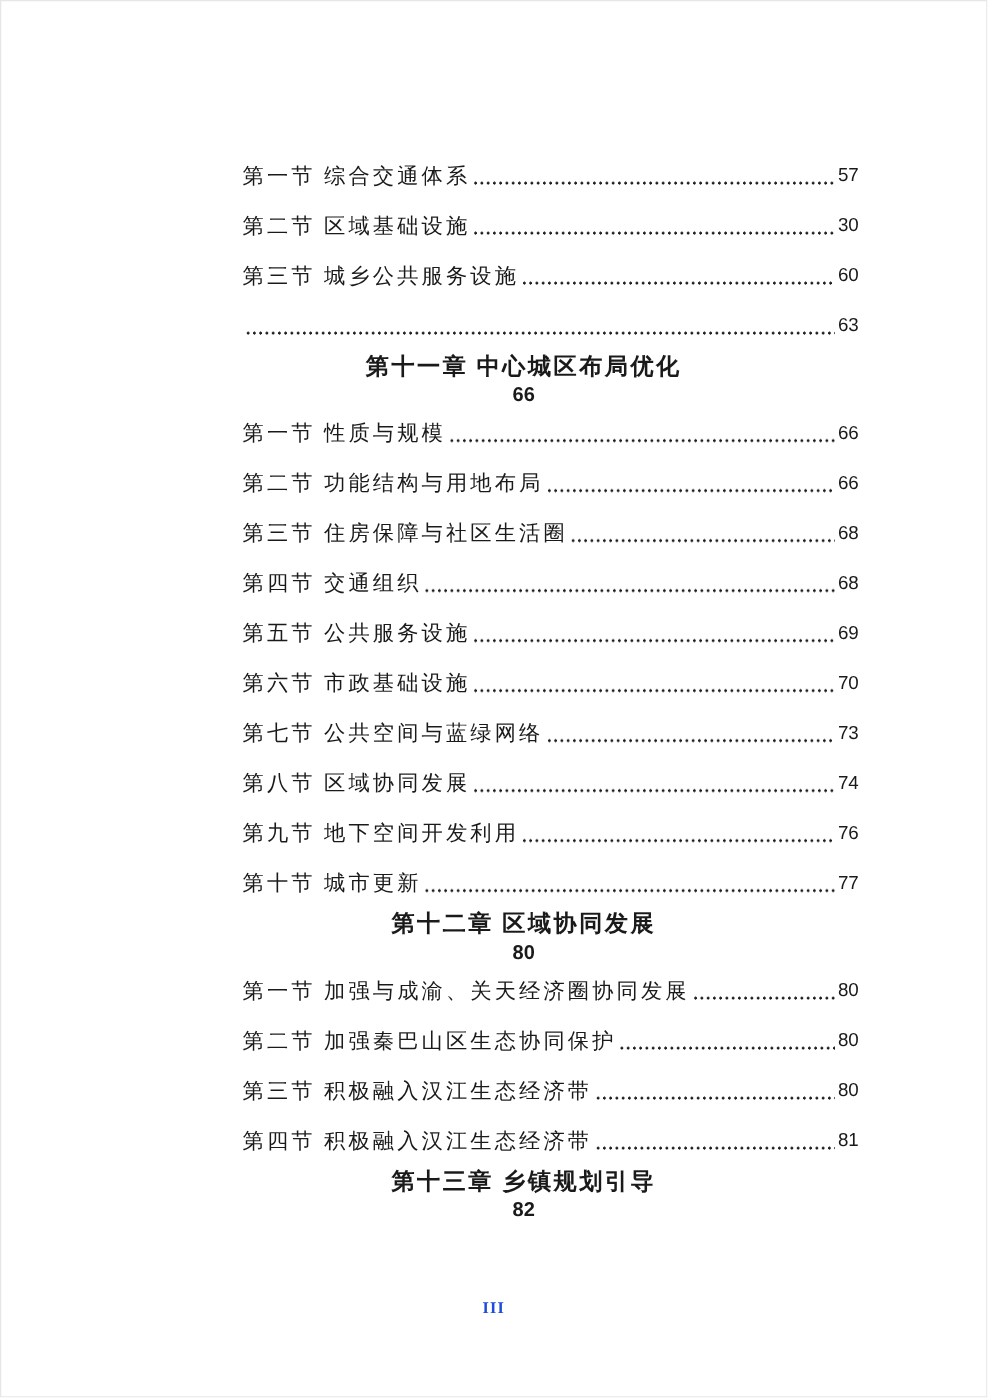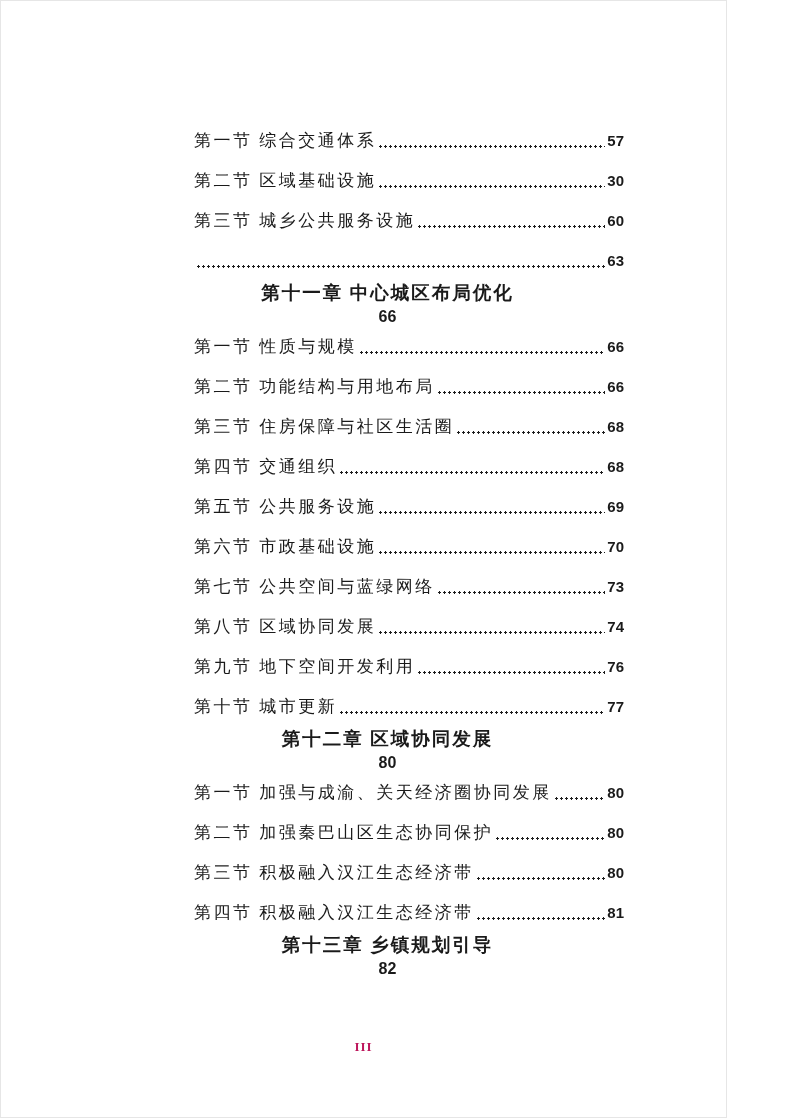--- a/index.html
+++ b/index.html
@@ -2,21 +2,21 @@
 <html><head>
 <meta charset="utf-8">
 <style>
   html, body {
     margin: 0;
     padding: 0;
     background: #ffffff;
   }
   .page {
     position: relative;
-    width: 727px;
+    width: 790px;
     height: 1118px;
     background: #ffffff;
     border: 1px solid #e6e6e6;
     box-sizing: border-box;
     overflow: hidden;
     font-family: "Liberation Serif", serif;
     color: #1a1a1a;
   }
   .toc {
     position: absolute;
@@ -57,39 +57,38 @@
   .chapter .leader {
     background-image: radial-gradient(circle, #000000 1.35px, transparent 1.65px);
     background-size: 6px 3px;
     margin-right: 8px;
   }
   .toc-page {
     font-family: "Liberation Sans", sans-serif;
     font-size: 15px;
     letter-spacing: 0;
     white-space: nowrap;
-    font-weight: bold;
   }
   .chapter .toc-page {
     font-size: 16px;
     font-weight: bold;
   }
   .footer {
     position: absolute;
     left: 0;
     right: 0;
     top: 1036px;
     text-align: center;
   }
   .footer-num {
     font-family: "Liberation Serif", serif;
     font-size: 13px;
     font-weight: 600;
     letter-spacing: 1px;
-    color: #be185d;
+    color: #1d4ed8;
   }
 </style>
 </head>
 <body>
 
 <div class="page">
   <div class="toc" id="toc">
       <div class="toc-row section">
     <span class="toc-label">第一节 综合交通体系</span>
     <span class="leader"></span>

